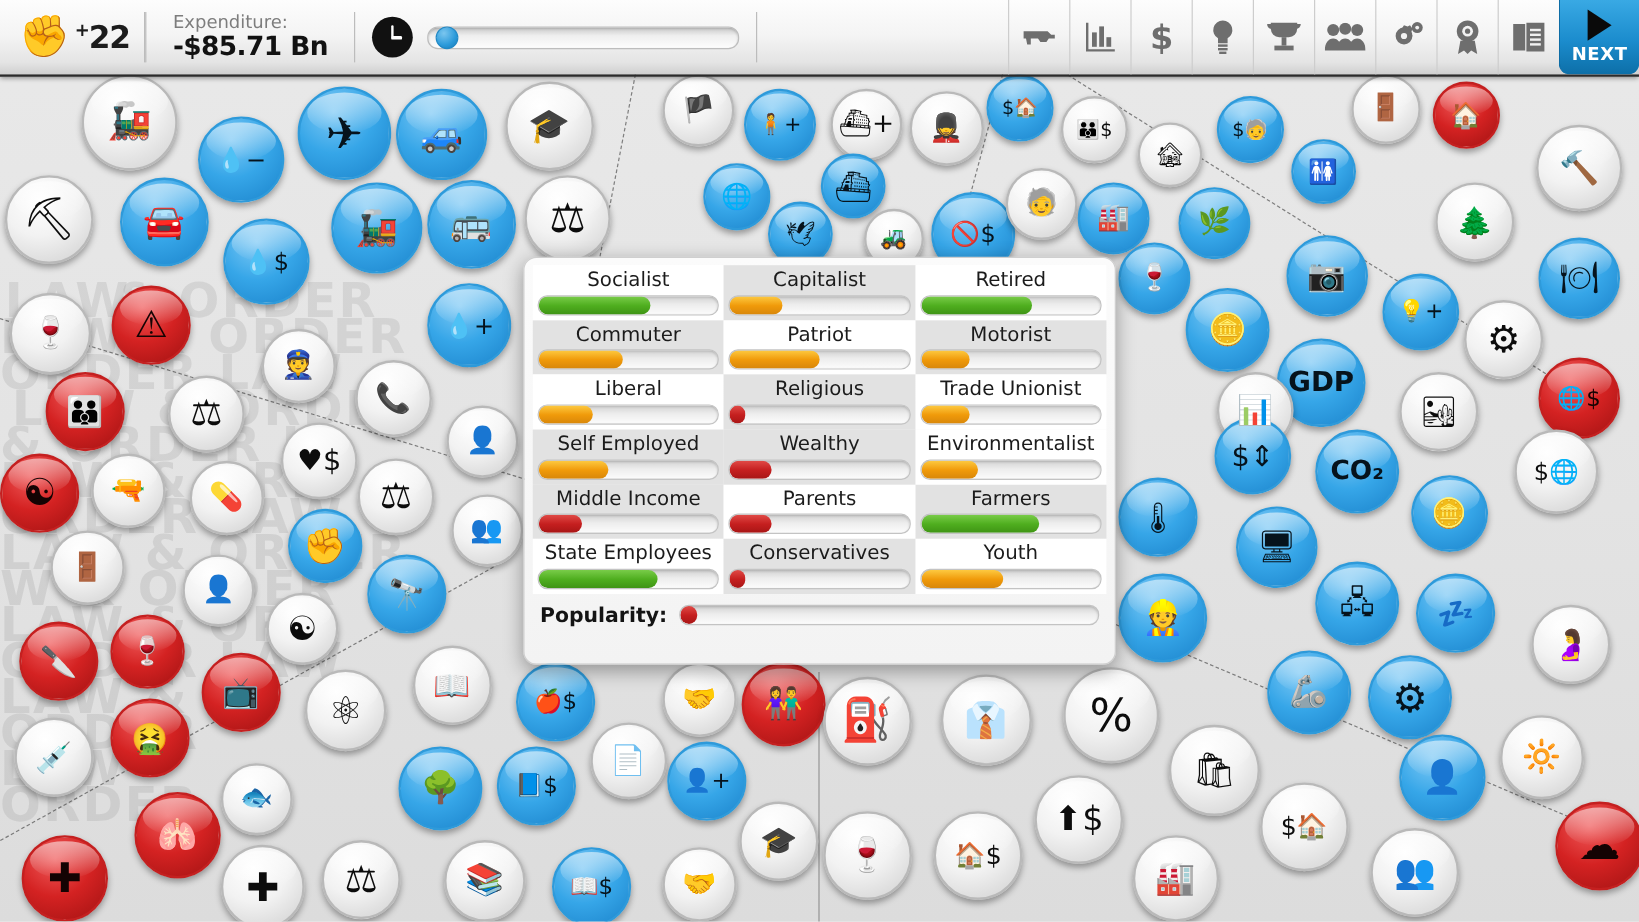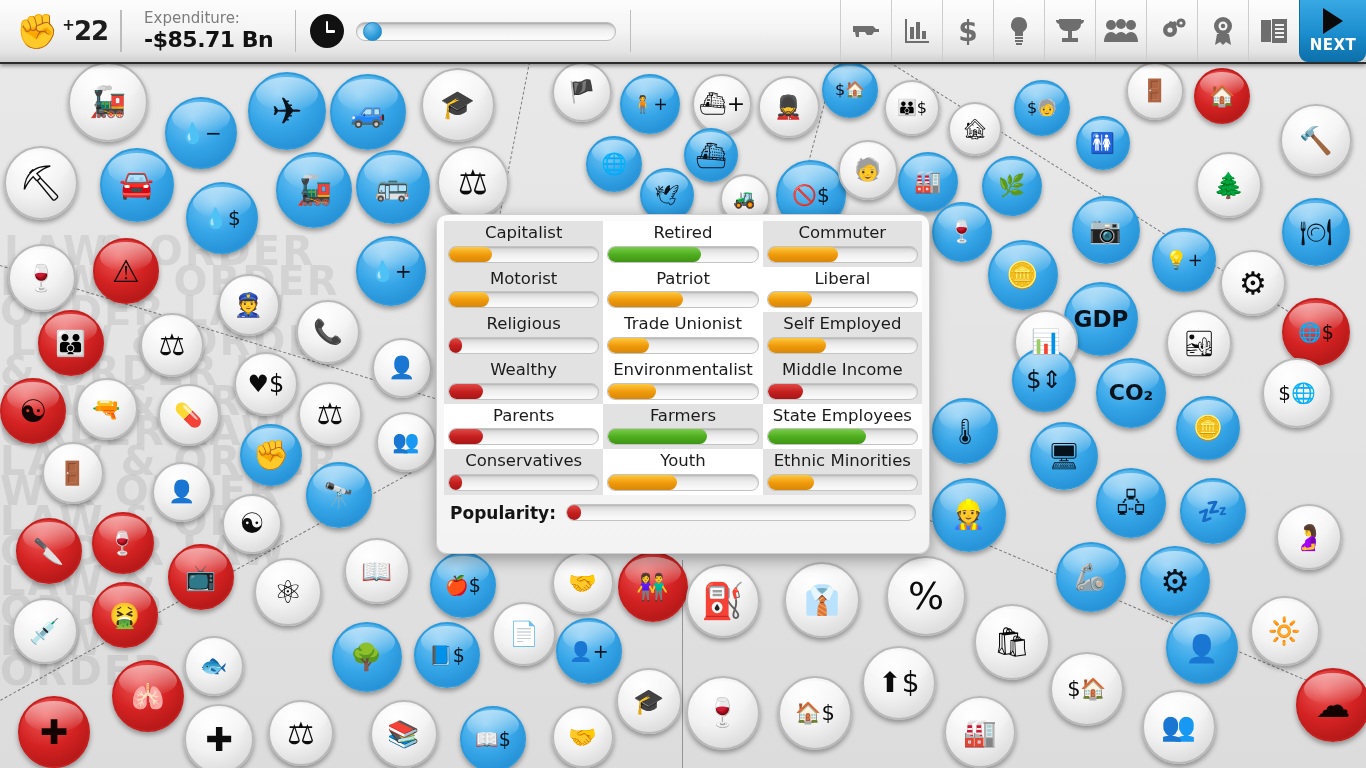--- a/index.html
+++ b/index.html
@@ -588,51 +588,57 @@
     </div>
 
   <div id="next">
     <span class="tri"></span>
     <span class="txt">NEXT</span>
   </div>
 </div>
 
 <div id="pop-panel">
   <div class="grid" id="pop-grid">
+      <div class="cell plain">
+        <div class="nm">Socialist</div>
+        <div class="track">
+          <div class="fill green" style="width: 62%;"></div>
+        </div>
+      </div>
       <div class="cell alt">
         <div class="nm">Capitalist</div>
         <div class="track">
           <div class="fill orange" style="width: 29%;"></div>
         </div>
       </div>
       <div class="cell plain">
         <div class="nm">Retired</div>
         <div class="track">
           <div class="fill green" style="width: 62%;"></div>
         </div>
       </div>
       <div class="cell alt">
         <div class="nm">Commuter</div>
         <div class="track">
           <div class="fill orange" style="width: 47%;"></div>
         </div>
       </div>
+      <div class="cell plain">
+        <div class="nm">Patriot</div>
+        <div class="track">
+          <div class="fill orange" style="width: 50%;"></div>
+        </div>
+      </div>
       <div class="cell alt">
         <div class="nm">Motorist</div>
         <div class="track">
           <div class="fill orange" style="width: 27%;"></div>
         </div>
       </div>
       <div class="cell plain">
-        <div class="nm">Patriot</div>
-        <div class="track">
-          <div class="fill orange" style="width: 50%;"></div>
-        </div>
-      </div>
-      <div class="cell plain">
         <div class="nm">Liberal</div>
         <div class="track">
           <div class="fill orange" style="width: 30%;"></div>
         </div>
       </div>
       <div class="cell alt">
         <div class="nm">Religious</div>
         <div class="track">
           <div class="fill red" style="width: 4%;"></div>
         </div>
@@ -688,26 +694,20 @@
       <div class="cell alt">
         <div class="nm">Conservatives</div>
         <div class="track">
           <div class="fill red" style="width: 5%;"></div>
         </div>
       </div>
       <div class="cell plain">
         <div class="nm">Youth</div>
         <div class="track">
           <div class="fill orange" style="width: 46%;"></div>
-        </div>
-      </div>
-      <div class="cell alt">
-        <div class="nm">Ethnic Minorities</div>
-        <div class="track">
-          <div class="fill orange" style="width: 31%;"></div>
         </div>
       </div>
     </div>
   <div id="pop-foot">
     <span class="plabel">Popularity:</span>
     <span class="track">
       <span class="fill red" id="pop-foot-fill" style="width: 4%;"></span>
     </span>
   </div>
 </div>

